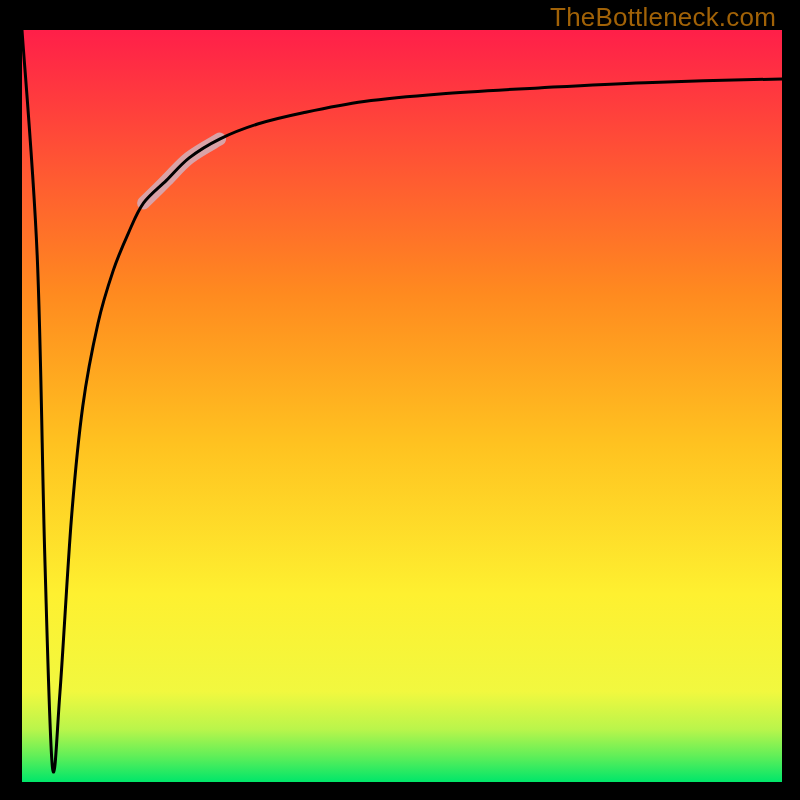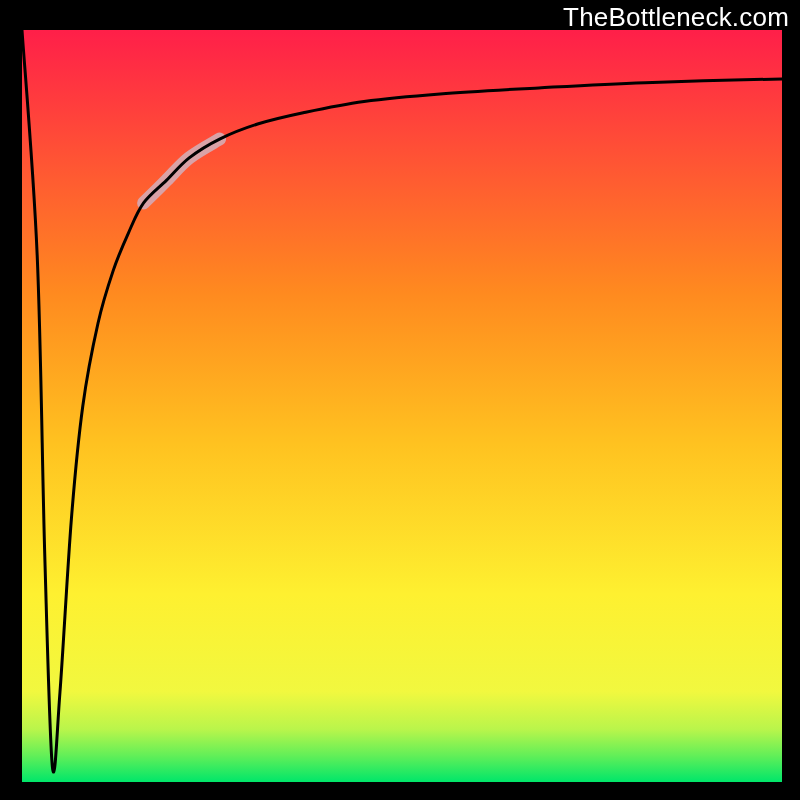--- a/index.html
+++ b/index.html
@@ -12,22 +12,22 @@
     overflow: hidden;
   }
   .outer {
     position: relative;
     width: 800px;
     height: 800px;
   }
   .watermark {
     position: absolute;
     top: 2px;
-    right: 11px;
-    color: #ffffff;
+    right: 24px;
+    color: #a16207;
     font-size: 26px;
     font-weight: 400;
     letter-spacing: 0.2px;
     z-index: 10;
     user-select: none;
   }
   svg.chart {
     position: absolute;
     top: 0;
     left: 0;

